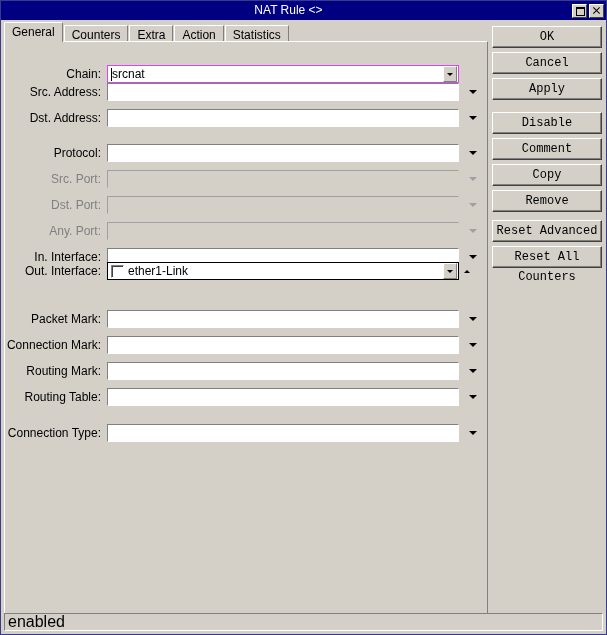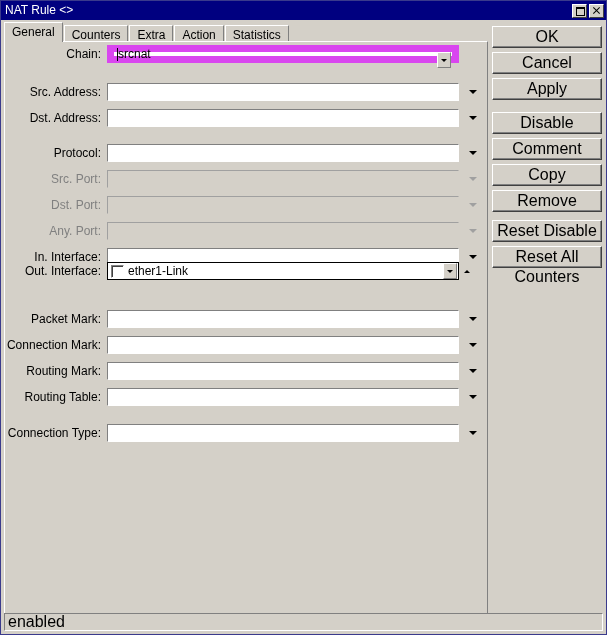--- a/index.html
+++ b/index.html
@@ -24,20 +24,21 @@
     box-sizing: border-box;
   }
   
   .titlebar {
     height: 19px;
     background: #000080;
     display: flex;
     align-items: center;
     padding: 0 2px 0 4px;
     box-sizing: border-box;
+    text-align: center;
   }
   .titlebar .title {
     color: #ffffff;
     font-size: 12px;
     flex: 1;
     line-height: 19px;
     white-space: nowrap;
   }
   .titlebar .btns {
     display: flex;
@@ -140,21 +141,21 @@
     border-right-color: #ffffff;
     border-bottom-color: #ffffff;
     box-sizing: border-box;
     display: flex;
     align-items: center;
     padding-left: 3px;
     font-size: 12px;
   }
   .field.dim { background: #d4d0c8; border-color:#a0a0a0 #d4d0c8 #d4d0c8 #a0a0a0; }
   .field.focused {
-    border: 7px solid #d946ef;
+    border: 1px solid #d946ef;
   }
   .field .val {
     line-height: 16px;
     white-space: nowrap;
     overflow: hidden;
   }
   .caret {
     width: 1px;
     height: 13px;
     background: #000;
@@ -233,26 +234,26 @@
   }
   .btn {
     width: 110px;
     height: 22px;
     margin-bottom: 4px;
     background: #d4d0c8;
     border: 1px solid #ffffff;
     border-right-color: #404040;
     border-bottom-color: #404040;
     box-shadow: inset -1px -1px 0 #808080;
-    font-size: 16px;
+    font-size: 12px;
     line-height: 20px;
     text-align: center;
     box-sizing: border-box;
     cursor: default;
-    font-family: Liberation Sans, sans-serif;
+    font-family: Liberation Mono, monospace;
   }
   .gap { height: 8px; }
   .gap-s { height: 4px; }
   
   .statusbar {
     position: absolute;
     left: 3px;
     bottom: 3px;
     width: 599px;
     height: 18px;
@@ -288,21 +289,21 @@
   <div class="tabstrip">
     <div class="tab active">General</div>
     <div class="tab">Counters</div>
     <div class="tab">Extra</div>
     <div class="tab">Action</div>
     <div class="tab">Statistics</div>
   </div>
 
   <div class="formpanel">
 
-    <div class="row" style="top:2px;">
+    <div class="row" style="top:22px;">
       <div class="lbl">Chain:</div>
       <div class="field focused">
         <span class="caret"></span>
         <span class="val">srcnat</span>
         <span class="inner-spin">
           <span class="arrow-d small"></span>
         </span>
       </div>
     </div>
 
@@ -445,19 +446,19 @@
   <div class="btncol">
     <div class="btn">OK</div>
     <div class="btn">Cancel</div>
     <div class="btn">Apply</div>
     <div class="gap"></div>
     <div class="btn">Disable</div>
     <div class="btn">Comment</div>
     <div class="btn">Copy</div>
     <div class="btn">Remove</div>
     <div class="gap-s"></div>
-    <div class="btn">Reset Disable</div>
+    <div class="btn">Reset Advanced</div>
     <div class="btn">Reset All Counters</div>
   </div>
 
   <div class="statusbar">enabled</div>
 
 </div>
 
 </body></html>

